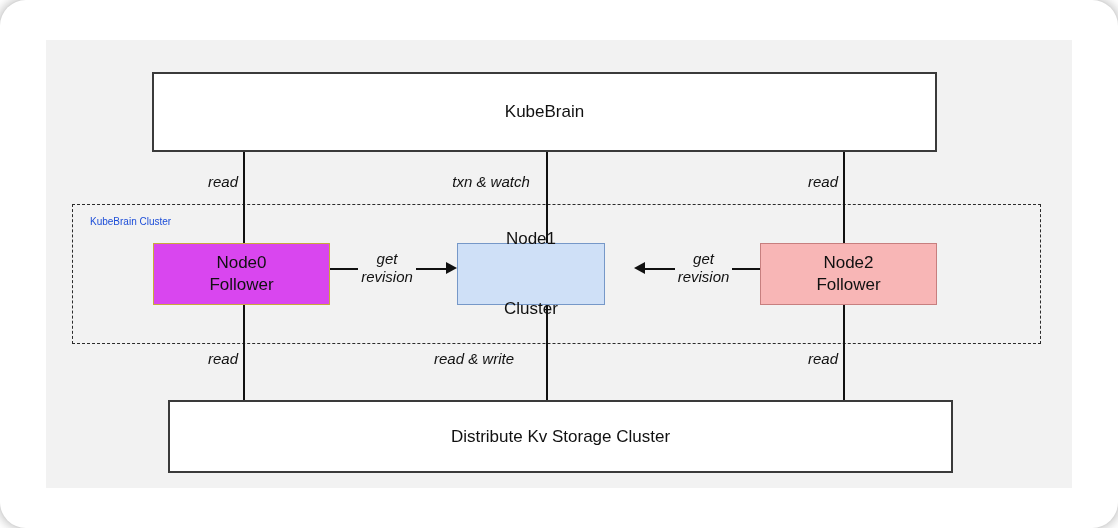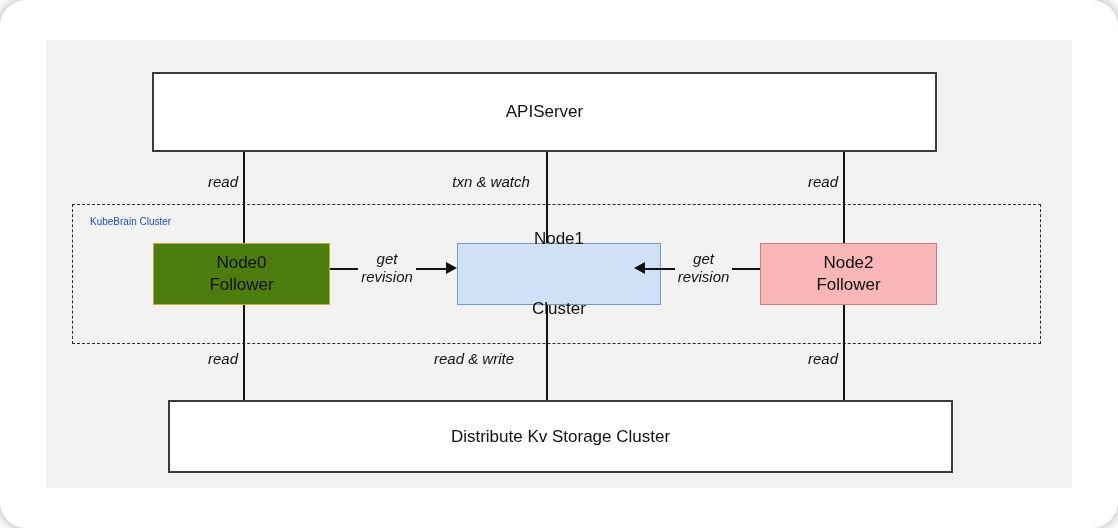--- a/index.html
+++ b/index.html
@@ -106,44 +106,44 @@
     border-right: 11px solid #111111;
   }
 </style>
 </head>
 <body>
 
 <div id="frame">
   <div id="canvas">
 
     <div class="box plain-box" style="left:106px; top:32px; width:785px; height:80px;">
-      <span>APIServer</span>
+      <span>KubeBrain</span>
     </div>
 
     <div class="dashed-zone" style="left:26px; top:164px; width:969px; height:140px;"></div>
     <div class="zone-label" style="left:44px; top:176px;">KubeBrain Cluster</div>
 
     <div class="vline" style="left:197px; top:112px; height:120px;"></div>
     <div class="arrow-down" style="left:191px; top:232px;"></div>
     <div class="edge-label" style="left:126px; top:133px; width:66px; text-align:right;">read</div>
 
     <div class="vline" style="left:500px; top:112px; height:120px;"></div>
     <div class="arrow-down" style="left:494px; top:232px;"></div>
     <div class="edge-label" style="left:395px; top:133px; width:100px; ">txn &amp; watch</div>
 
     <div class="vline" style="left:797px; top:112px; height:120px;"></div>
     <div class="arrow-down" style="left:791px; top:232px;"></div>
     <div class="edge-label" style="left:726px; top:133px; width:66px; text-align:right;">read</div>
 
-    <div class="box node-box" style="left:107px; top:203px; width:177px; height:62px; background:#4d7c0f; border-color:#c8a93c;">
+    <div class="box node-box" style="left:107px; top:203px; width:177px; height:62px; background:#d946ef; border-color:#c8a93c;">
       <span class="line">Node0</span>
       <span class="line">Follower</span>
     </div>
 
-    <div class="box node-box" style="left:411px; top:203px; width:204px; height:62px; background:#cfe0f7; border-color:#7698c8;gap:48px;">
+    <div class="box node-box" style="left:411px; top:203px; width:148px; height:62px; background:#cfe0f7; border-color:#7698c8;gap:48px;">
       <span class="line">Node1</span>
       <span class="line">Cluster</span>
     </div>
 
     <div class="box node-box" style="left:714px; top:203px; width:177px; height:62px; background:#f8b6b6; border-color:#c77f7f;">
       <span class="line">Node2</span>
       <span class="line">Follower</span>
     </div>
 
     <div class="hline" style="left:284px; top:228px; width:28px;"></div>

